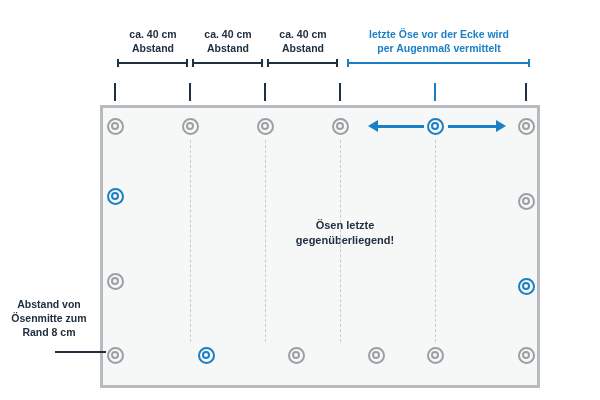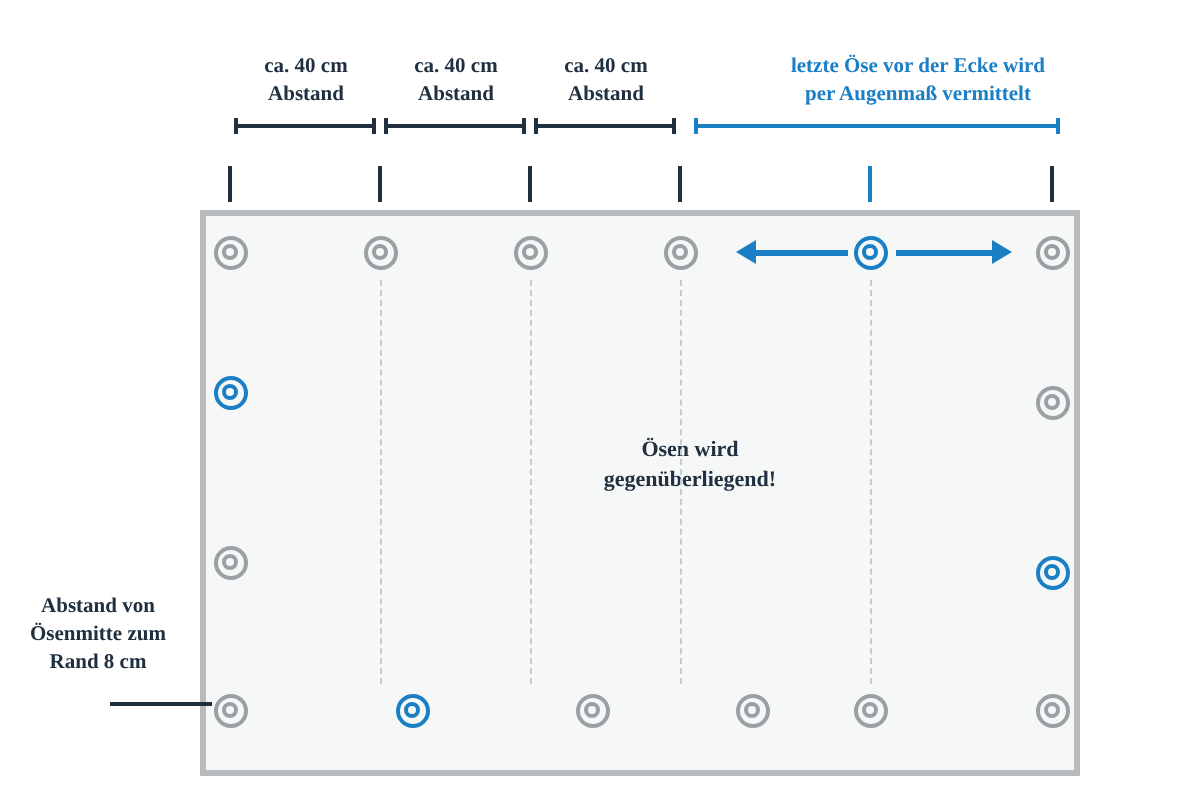--- a/index.html
+++ b/index.html
@@ -1,17 +1,17 @@
 <!DOCTYPE html>
 <html style="--accent: #1a7fc4; --dark: #203040; --eyelet: #9aa0a4; --tarp-border: #b7bbbe; --tarp-fill: #f6f7f7; --dash: #c6cbce;"><head>
 <meta charset="utf-8">
 <style>
   html,body{margin:0;padding:0;background:#ffffff}
   #canvas{position:relative;width:600px;height:400px;background:#ffffff;
-          font-family:Liberation Serif, serif;overflow:hidden}
+          font-family:Liberation Sans, sans-serif;overflow:hidden}
   .lbl{position:absolute;font-weight:bold;font-size:10.5px;line-height:1.35;
        text-align:center;white-space:pre-line;color:var(--dark)}
   .lbl.blue{color:var(--accent)}
   #tarp{position:absolute;background:var(--tarp-fill);
         border:3px solid var(--tarp-border);box-sizing:border-box}
   .dash{position:absolute;width:0;border-left:1px dashed var(--dash)}
   .eyelet{position:absolute;width:17px;height:17px;border-radius:50%;
           border:2px solid var(--eyelet);box-sizing:border-box;
           display:flex;align-items:center;justify-content:center}
   .eyelet .eyelet-inner{width:8px;height:8px;border-radius:50%;
@@ -42,23 +42,23 @@
 
 <div id="canvas">
   <div id="tarp" style="left: 100px; top: 105px; width: 440px; height: 283px;"></div>
 
   <div class="lbl dark" style="left:116px;top:27px;width:74px">ca. 40 cm
 Abstand</div>
   <div class="lbl dark" style="left:191px;top:27px;width:74px">ca. 40 cm
 Abstand</div>
   <div class="lbl dark" style="left:266px;top:27px;width:74px">ca. 40 cm
 Abstand</div>
-  <div class="lbl blue" style="left:360px;top:27px;width:198px">letzte Öse vor der Ecke wird
+  <div class="lbl blue" style="left:340px;top:27px;width:198px">letzte Öse vor der Ecke wird
 per Augenmaß vermittelt</div>
-  <div class="lbl dark" style="left:262px;top:218px;width:166px;font-size:11px">Ösen wird
+  <div class="lbl dark" style="left:262px;top:218px;width:166px;font-size:11px">Ösen letzte
 gegenüberliegend!</div>
   <div class="lbl dark" style="left:1px;top:297px;width:96px">Abstand von
 Ösenmitte zum
 Rand 8 cm</div>
   <div class="pointer" style="left: 55px; top: 351px; width: 51px;"></div>
 <div class="dash" style="left: 190px; top: 140px; height: 202px;"></div>
     <div class="dash" style="left: 265px; top: 140px; height: 202px;"></div>
     <div class="dash" style="left: 340px; top: 140px; height: 202px;"></div>
     <div class="dash" style="left: 435px; top: 140px; height: 202px;"></div>
     <div class="eyelet gray" style="left: 106.5px; top: 117.5px;">

